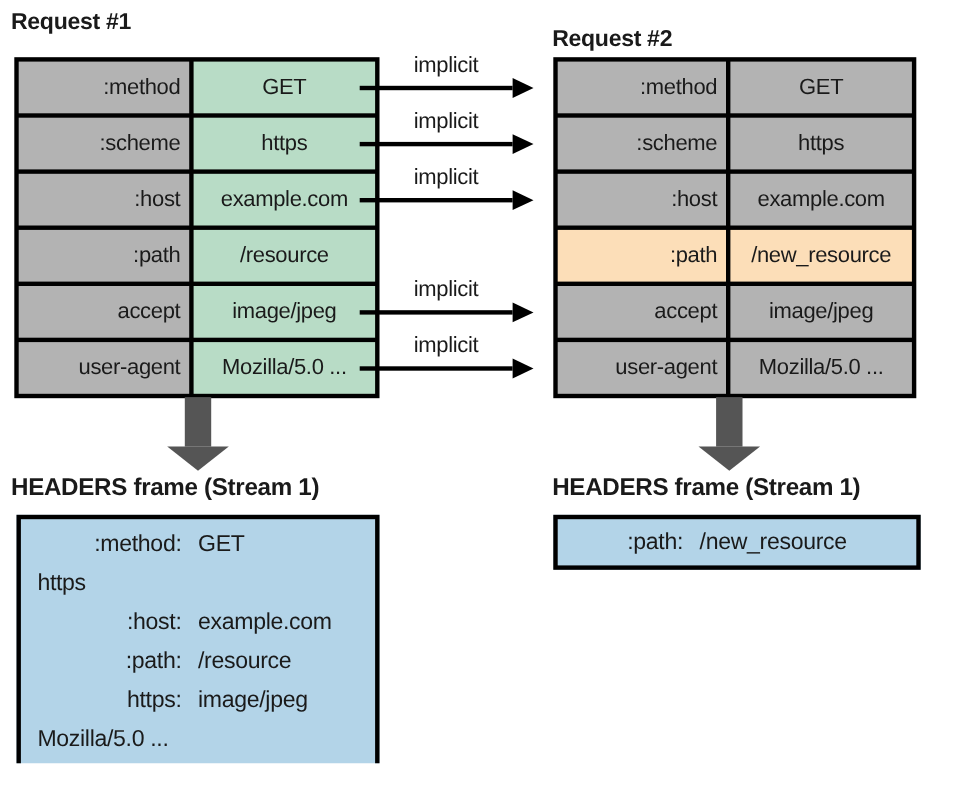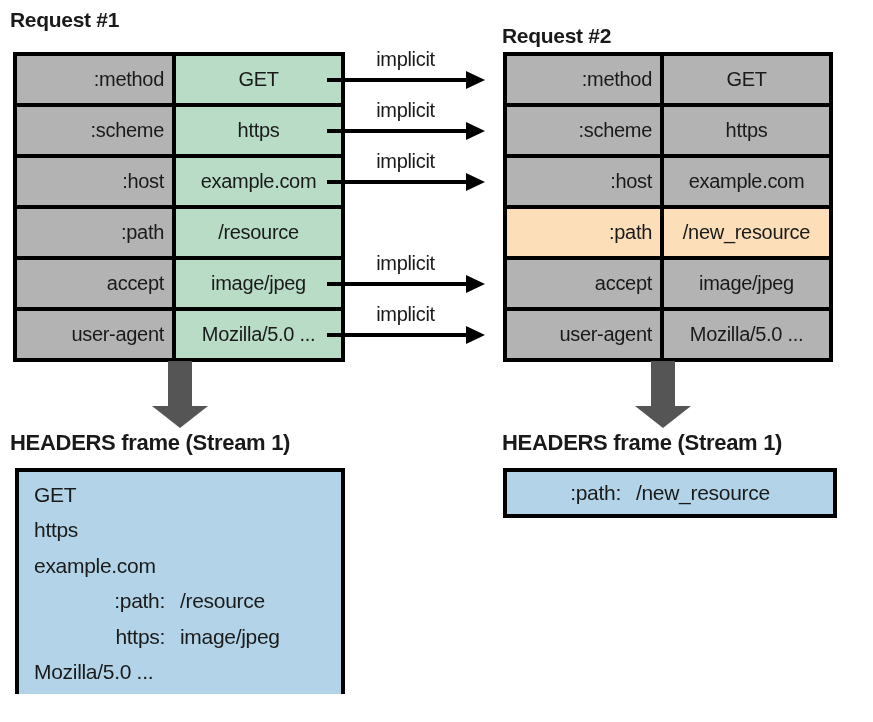--- a/index.html
+++ b/index.html
@@ -126,26 +126,28 @@
   <div class="darrow da2">
     <div class="dshaft"></div>
     <div class="dhead"></div>
   </div>
 
   <div class="ftitle f1t">HEADERS frame (Stream 1)</div>
   <div class="ftitle f2t">HEADERS frame (Stream 1)</div>
 
   <div class="frame frame1">
     <div class="fline">
+      <span class="fk">:method:</span>
       <span class="fv">GET</span>
     </div>
     <div class="fline">
       <span class="fv">https</span>
     </div>
     <div class="fline">
+      <span class="fk">:host:</span>
       <span class="fv">example.com</span>
     </div>
     <div class="fline">
       <span class="fk">:path:</span>
       <span class="fv">/resource</span>
     </div>
     <div class="fline">
       <span class="fk">https:</span>
       <span class="fv">image/jpeg</span>
     </div>

